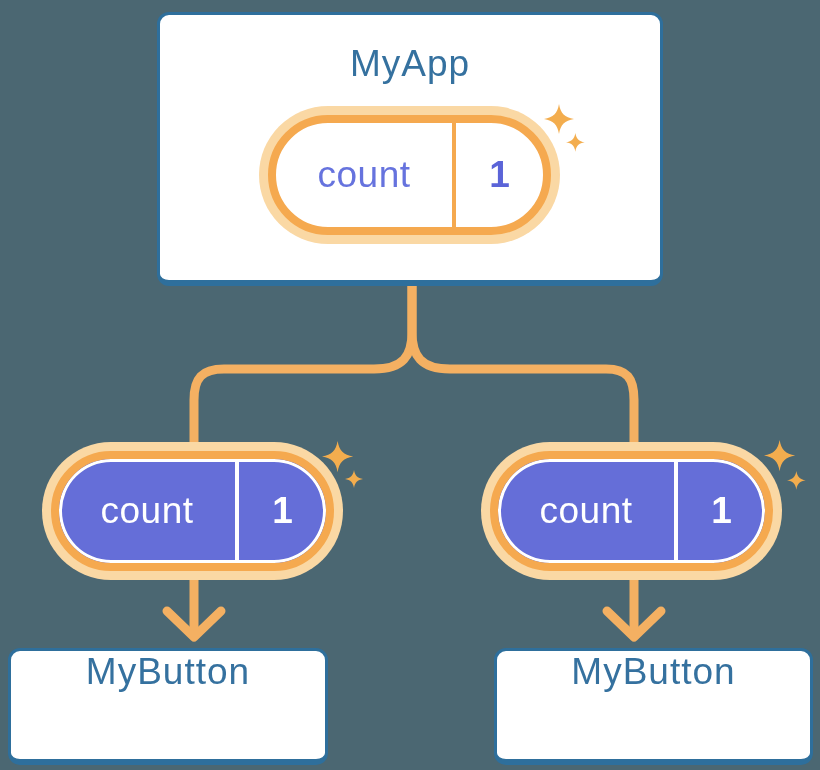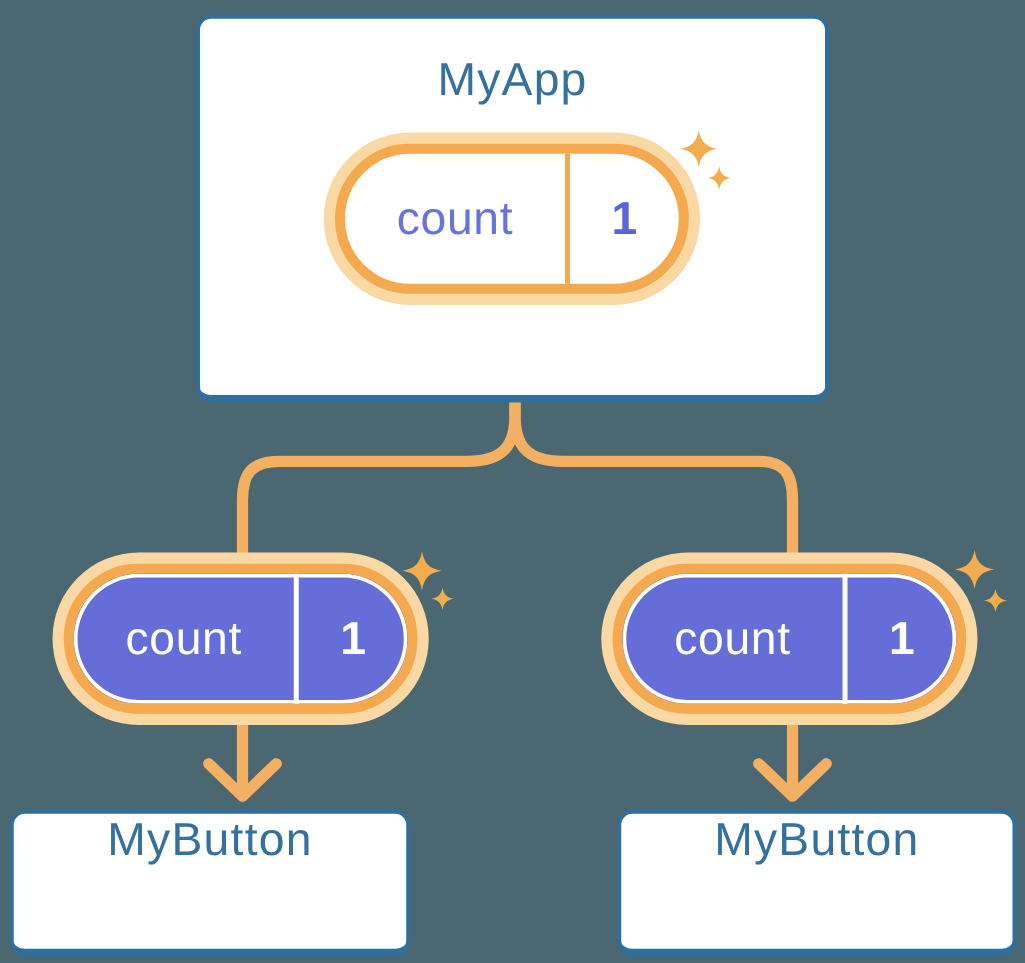--- a/index.html
+++ b/index.html
@@ -14,21 +14,21 @@
   
   .card{
     position:absolute;box-sizing:border-box;background:var(--cardBg,#FFFFFF);
     border:3px solid var(--cardBorder,#2E6F9C);
     border-bottom-width:6px;border-radius:12px;z-index:2;
   }
   .card-title{
     color:var(--title,#35719F);font-size:37px;font-weight:500;
     letter-spacing:1px;text-align:center;
   }
-  .card.root{left:157px;top:12px;width:506px;height:310px;}
+  .card.root{left:157px;top:12px;width:506px;height:274px;}
   .card.root .card-title{margin-top:28px;}
   .card.leaf{display:flex;justify-content:center;}
   .card.leaf-left{left:8px;top:648px;width:320px;height:117px;}
   .card.leaf-right{left:494px;top:648px;width:319px;height:117px;}
 
   
   .pill{
     position:absolute;box-sizing:border-box;z-index:3;
     width:283px;height:120px;display:flex;align-items:stretch;
     border:8px solid var(--ring,#F5A94F);border-radius:999px;

